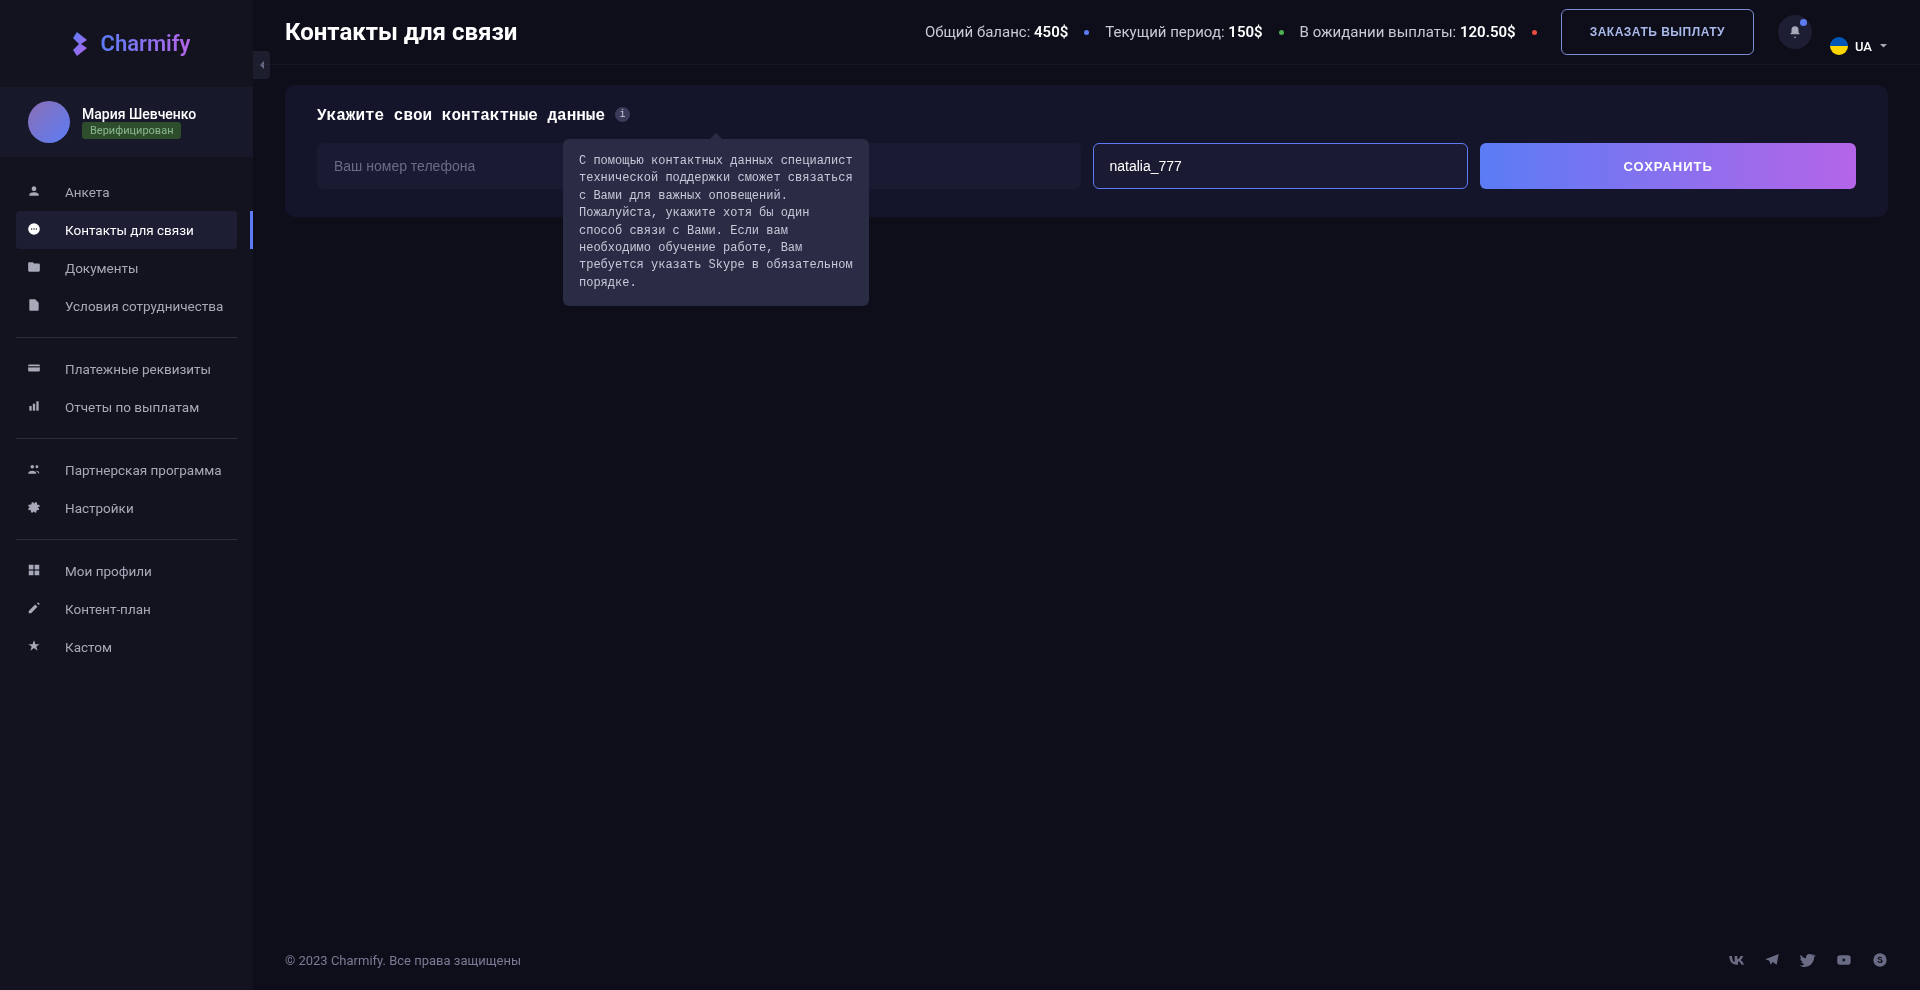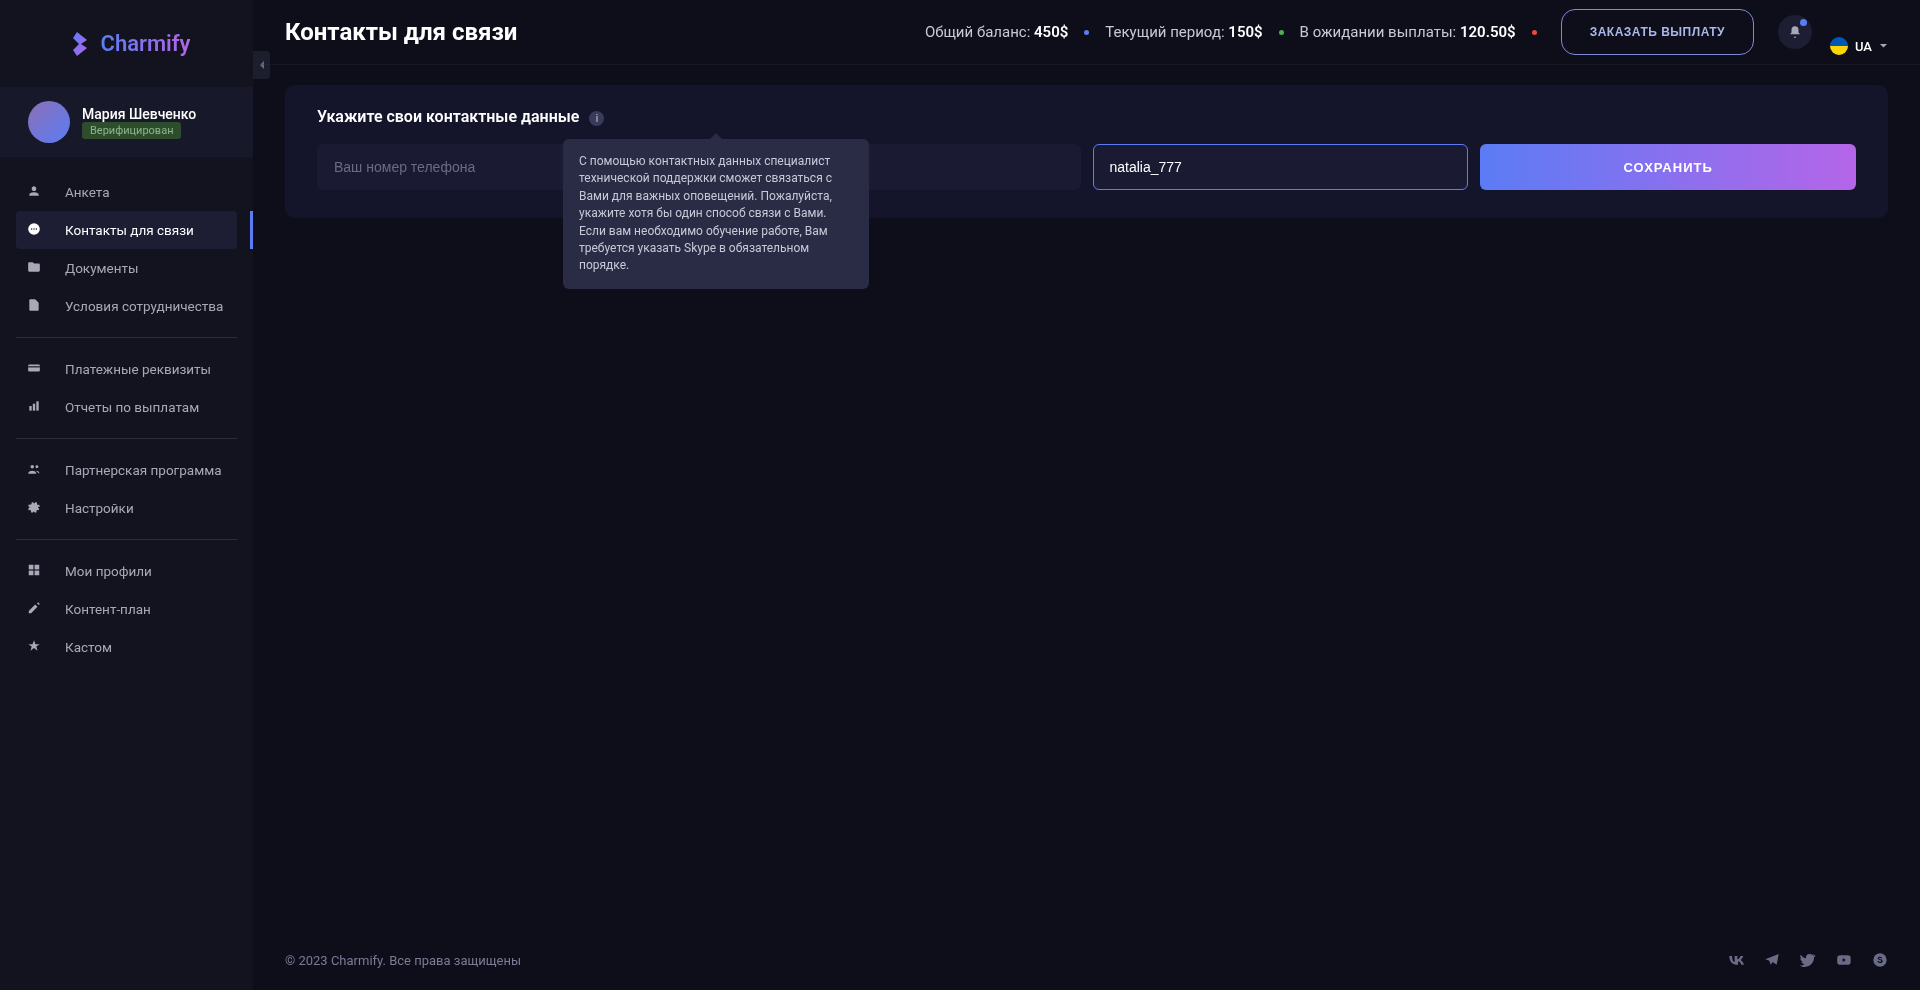--- a/index.html
+++ b/index.html
@@ -179,21 +179,21 @@
       border-radius: 50%;
       background: #5b7cf5;
     }
     .dot.green { background: #4caf50; }
     .dot.red { background: #e74c3c; }
     .btn-outline {
       border: 1px solid #7b8cd5;
       background: transparent;
       color: #a8b8e8;
       padding: 15px 28px;
-      border-radius: 14px;
+      border-radius: 6px;
       font-size: 12px;
       font-weight: 600;
       letter-spacing: 0.5px;
       cursor: pointer;
       margin-left: 24px;
     }
     .notif-btn {
       width: 34px;
       height: 34px;
       border-radius: 50%;
@@ -237,24 +237,25 @@
       padding: 20px 32px;
       position: relative;
     }
     .card {
       background: #14152a;
       border-radius: 10px;
       padding: 22px 32px 28px;
     }
     .card-header {
       display: flex;
-      align-items: flex-end;
+      align-items: flex-start;
       gap: 10px;
       margin-bottom: 18px;
       position: relative;
+      font-family: Liberation Mono, monospace;
     }
     .card-title {
       font-size: 16px;
       font-weight: 600;
     }
     .info-icon {
       width: 15px;
       height: 15px;
       border-radius: 50%;
       background: #3a3b5a;

